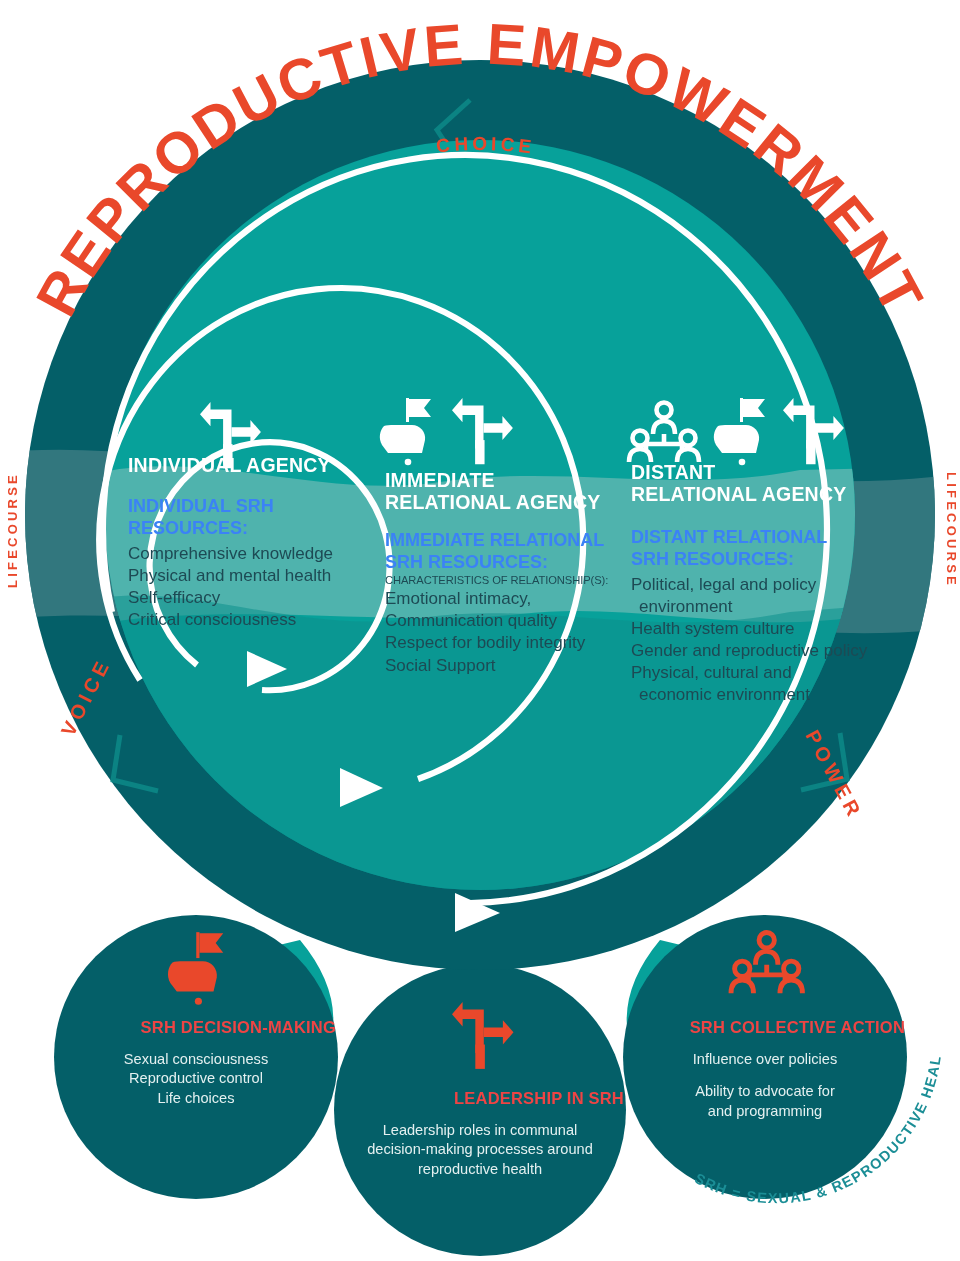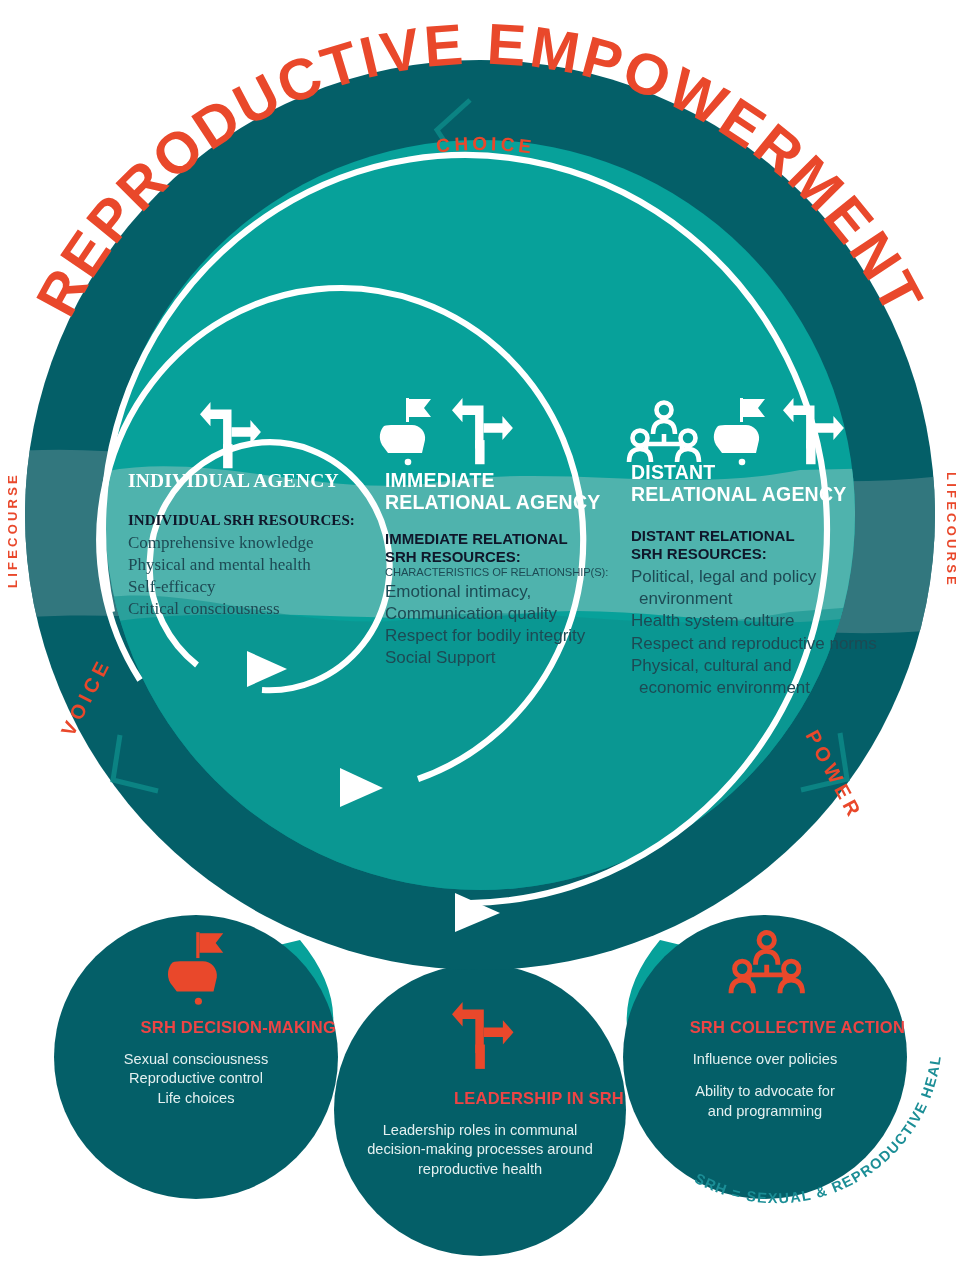--- a/index.html
+++ b/index.html
@@ -6,21 +6,21 @@
   body{font-family:"Liberation Sans", sans-serif;}
   #stage{position:relative;width:960px;height:1261px;overflow:hidden;background:#ffffff;}
   svg#art{position:absolute;left:0;top:0;width:960px;height:1261px;}
   .txtblock{position:absolute;}
 
   
   .agency-head{
     color:#ffffff;font-weight:bold;letter-spacing:.2px;line-height:1.12;
   }
   .res-head{
-    color:#0f172a;font-weight:bold;font-size:15px;line-height:1.22;
+    color:#3b82f6;font-weight:bold;font-size:18px;line-height:1.22;
   }
   .res-sub{
     color:#1d4a54;font-size:11.2px;line-height:1.22;letter-spacing:-.1px;
   }
   .res-list{
     color:#1d4a54;font-size:17px;line-height:1.30;margin:0;padding:0;list-style:none;
   }
   .res-list li{white-space:nowrap;}
   .res-list li.wrap{white-space:normal;}
 
@@ -182,21 +182,21 @@
       <circle cx="36" cy="10" r="7.5"></circle>
       <path d="M 25 34 C 25 24, 30 21, 36 21 C 42 21, 47 24, 47 34"></path>
       <circle cx="12" cy="38" r="7.5"></circle>
       <path d="M 1 62 C 1 52, 6 49, 12 49 C 18 49, 23 52, 23 62"></path>
       <circle cx="60" cy="38" r="7.5"></circle>
       <path d="M 49 62 C 49 52, 54 49, 60 49 C 66 49, 71 52, 71 62"></path>
       <path d="M 36 34 L 36 44 M 18 44 L 54 44 M 18 44 L 18 49 M 54 44 L 54 49"></path>
     </g>
   </svg>
 
-  <div class="txtblock" style="left:128px;top:470px;width:236px;font-family:Liberation Serif, serif;">
+  <div class="txtblock" style="left:128px;top:455px;width:236px;">
     <div class="agency-head" style="font-size:19.5px;">INDIVIDUAL AGENCY</div>
     <div class="res-head" style="margin-top:19px;">INDIVIDUAL SRH RESOURCES:</div>
     <ul class="res-list" style="margin-top:3px;">
       <li><span>Comprehensive knowledge</span></li>
       <li><span>Physical and mental health</span></li>
       <li><span>Self-efficacy</span></li>
       <li><span>Critical consciousness</span></li>
     </ul>
   </div>
 
@@ -223,21 +223,21 @@
       <div>DISTANT</div>
       <div>RELATIONAL AGENCY</div>
     </div>
     <div class="res-head" style="margin-top:21px;">
       <div>DISTANT RELATIONAL</div>
       <div>SRH RESOURCES:</div>
     </div>
     <ul class="res-list" style="margin-top:3px;">
       <li class="wrap" style="text-indent:-8px;padding-left:8px;"><span>Political, legal and policy environment</span></li>
       <li><span>Health system culture</span></li>
-      <li><span>Respect and reproductive norms</span></li>
+      <li><span>Gender and reproductive policy</span></li>
       <li class="wrap" style="text-indent:-8px;padding-left:8px;"><span>Physical, cultural and economic environment</span></li>
     </ul>
   </div>
 
   <div class="txtblock" style="left:56px;top:1018px;width:280px;">
     <div class="bc-title">SRH DECISION-MAKING</div>
     <div class="bc-body" style="margin-top:13px;">
       <p>Sexual consciousness</p>
       <p style="margin-top:0">Reproductive control</p>
       <p style="margin-top:0">Life choices</p>

